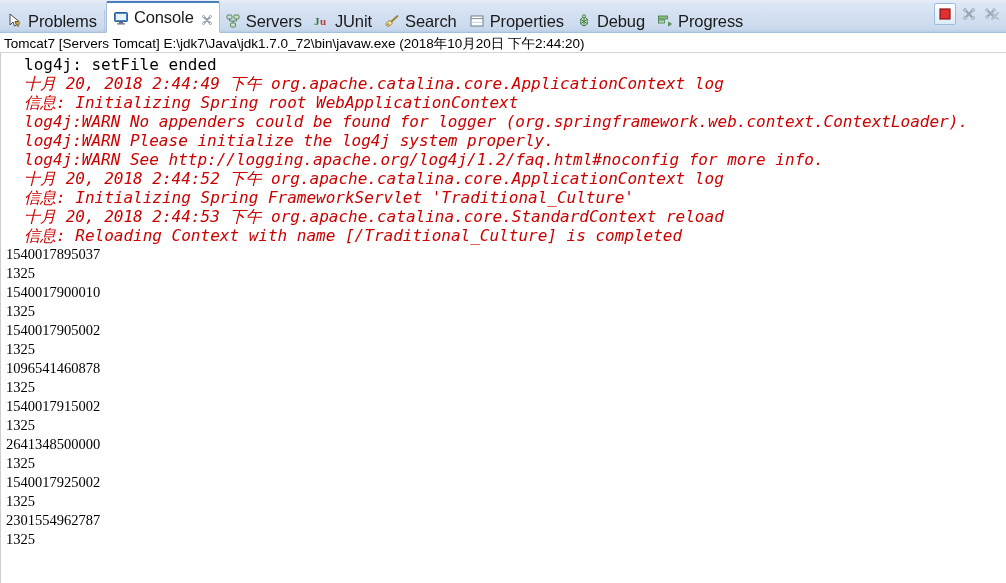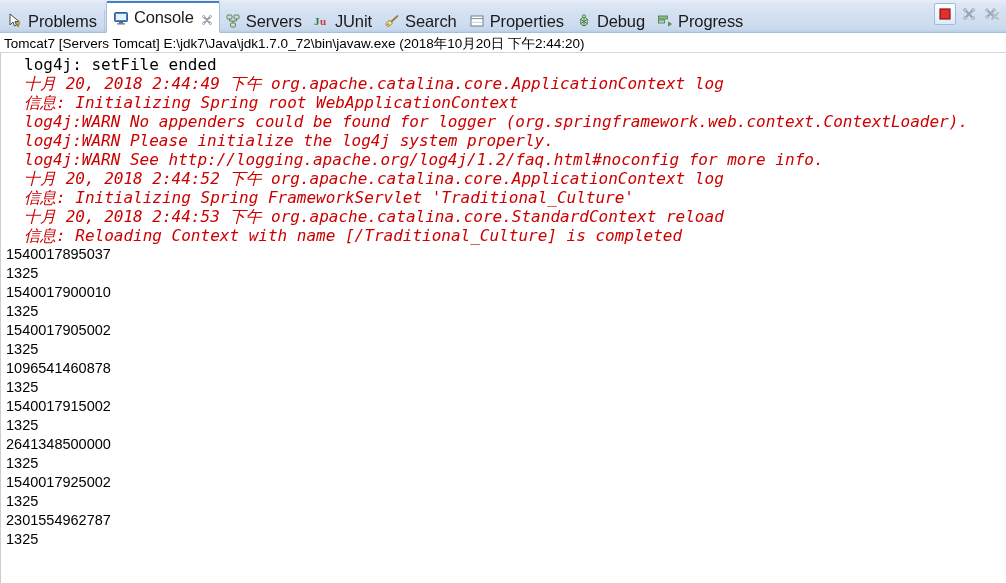--- a/index.html
+++ b/index.html
@@ -126,21 +126,21 @@
     white-space: pre;
     overflow: hidden;
   }
   .mono {
     font-family: "DejaVu Sans Mono", "Liberation Mono", monospace;
     font-size: 16px;
     letter-spacing: 0px;
     padding-left: 23px;
   }
   .sans {
-    font-family: Liberation Sans, sans-serif;
+    font-family: Liberation Serif, serif;
     font-size: 14.5px;
   }
   .err { color: #cc0000; font-style: italic; }
   .blk { color: #000000; }
 </style>
 </head>
 <body>
 
 <div class="tabbar">
 

